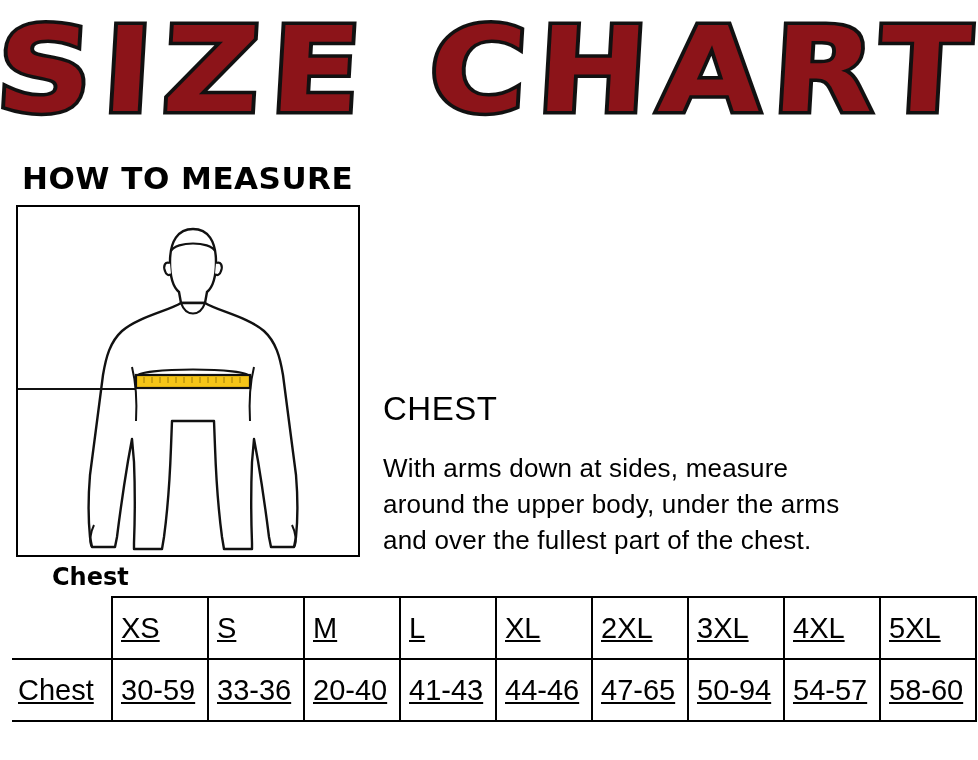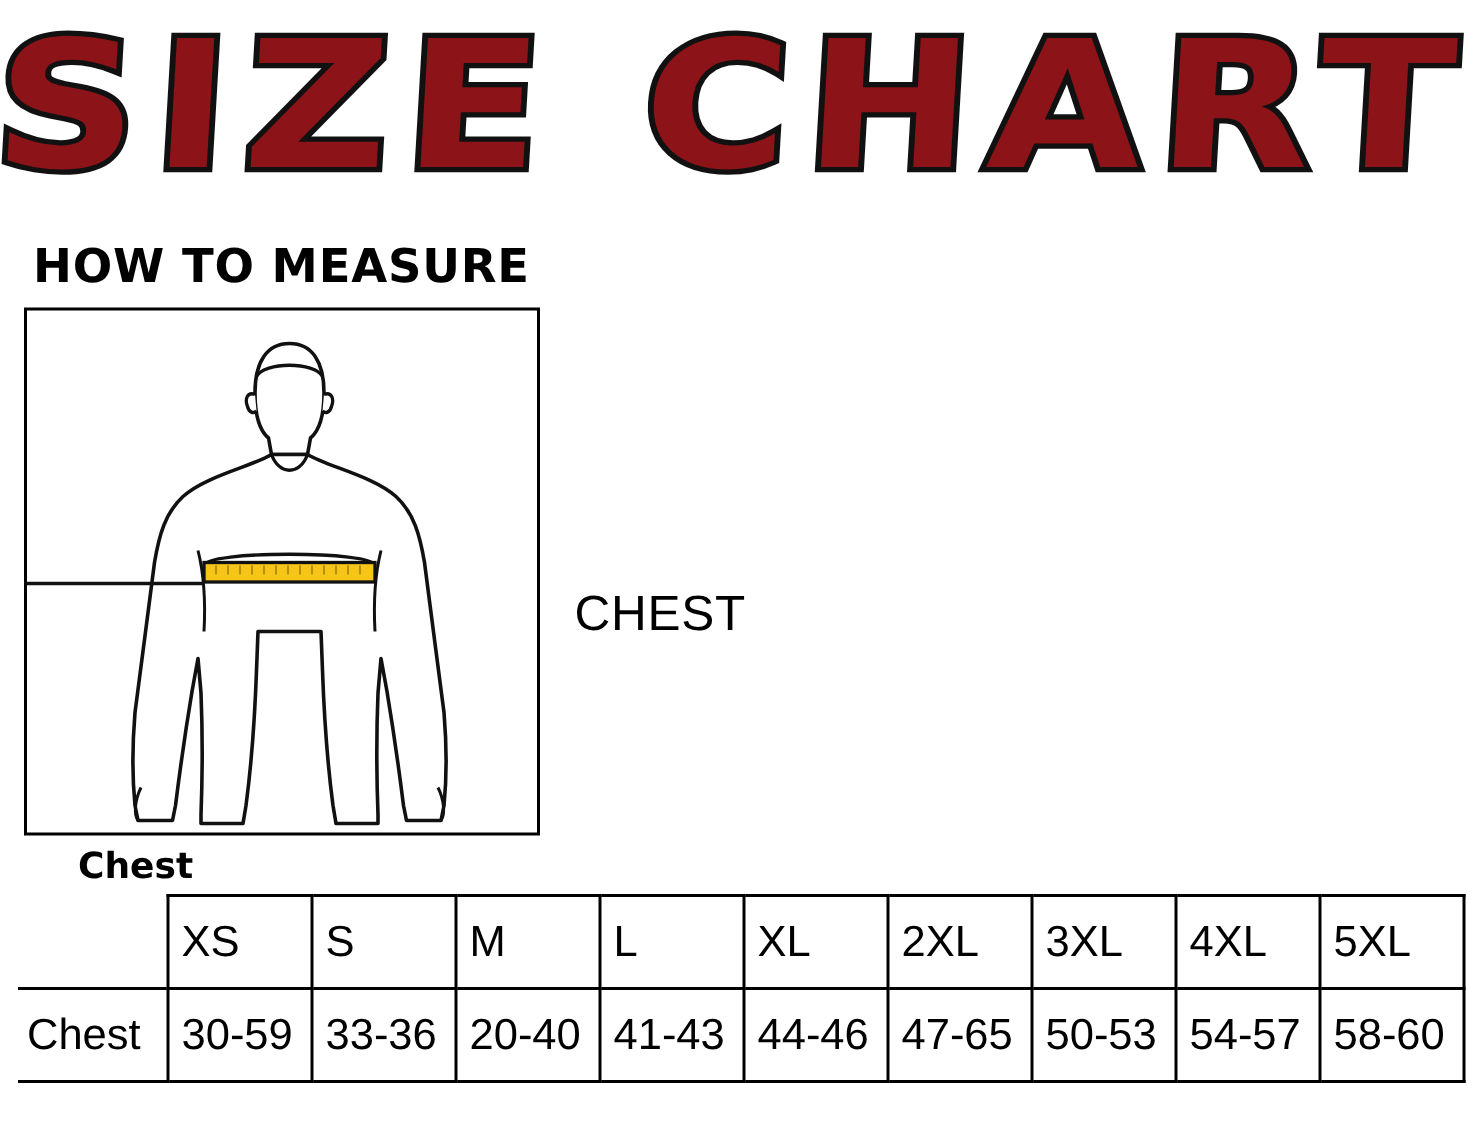--- a/index.html
+++ b/index.html
@@ -97,20 +97,21 @@
     letter-spacing: 0.2px;
   }
 
   
   .chart-table {
     position: absolute;
     left: 12px;
     top: 596px;
     border-collapse: collapse;
     table-layout: fixed;
+    text-decoration: underline;
   }
   .chart-table td {
     border: 2px solid #000000;
     height: 62px;
     font-size: 29px;
     padding: 0 0 0 8px;
     vertical-align: middle;
     white-space: nowrap;
     box-sizing: border-box;
   }
@@ -197,20 +198,25 @@
       <line x1="222" y1="170" x2="222" y2="176"></line>
     </g>
 
     <line x1="0" y1="182" x2="118" y2="182" stroke="#111111" stroke-width="2.2"></line>
   </svg>
   <div class="chest-label">Chest</div>
 </div>
 
 <div class="desc">
   <div class="desc-title">CHEST</div>
+  <div class="desc-body">
+    <div>With arms down at sides, measure</div>
+    <div>around the upper body, under the arms</div>
+    <div>and over the fullest part of the chest.</div>
+  </div>
 </div>
 
 <table class="chart-table">
   <colgroup>
     <col class="col-label">
     <col class="col-head">
       <col class="col-head">
       <col class="col-head">
     <col class="col-head">
       <col class="col-head">
@@ -233,18 +239,18 @@
     <td>5XL</td>
   </tr>
   <tr>
     <td class="rowhead">Chest</td>
     <td>30-59</td>
     <td>33-36</td>
     <td>20-40</td>
     <td>41-43</td>
     <td>44-46</td>
     <td>47-65</td>
-    <td>50-53</td>
+    <td>50-94</td>
     <td>54-57</td>
     <td>58-60</td>
   </tr>
 </tbody>
   </table>
 
 </body></html>

